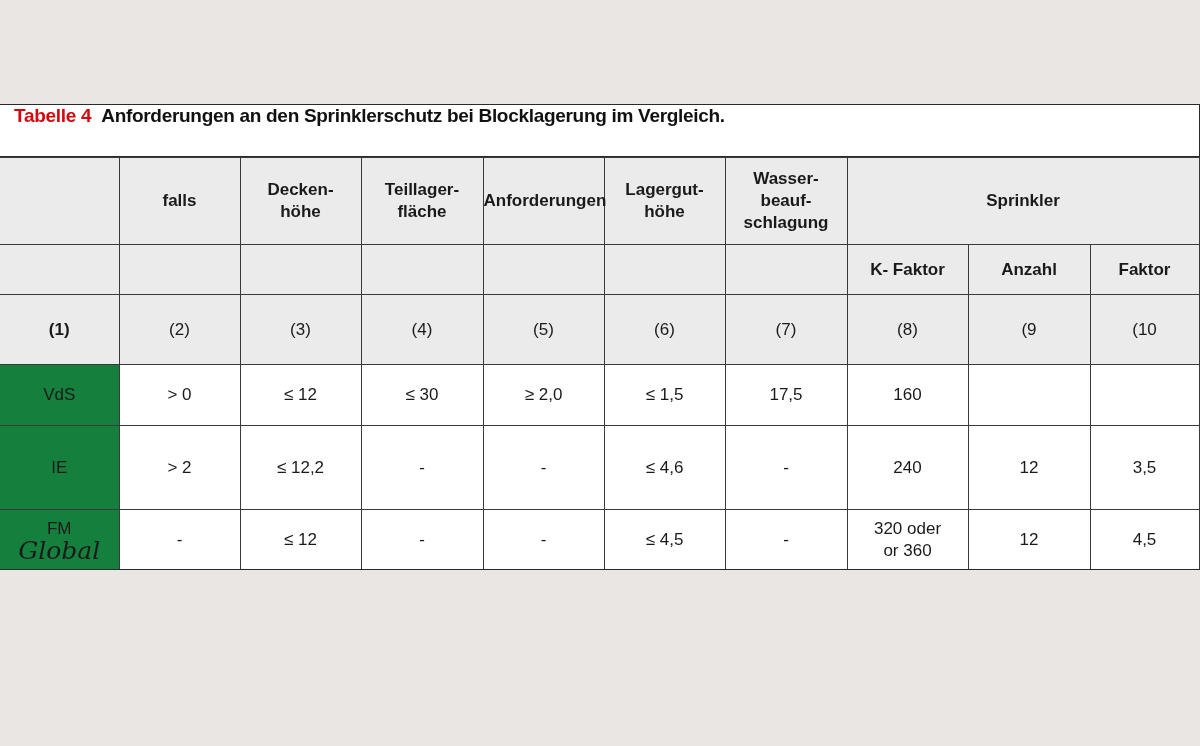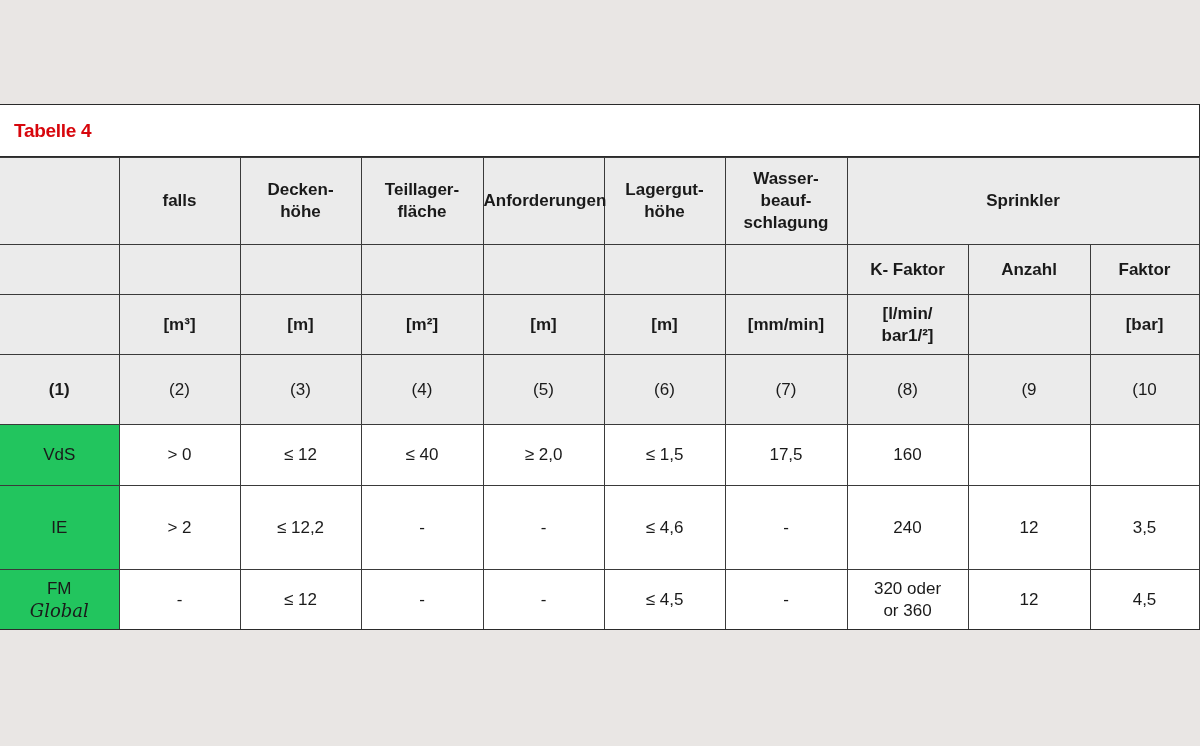--- a/index.html
+++ b/index.html
@@ -13,21 +13,21 @@
   .panel {
     position: absolute;
     left: 0; top: 104px;
     width: 1199px;
     background: #ffffff;
     border-top: 1.5px solid #2a2a2a;
     border-right: 1.5px solid #2a2a2a;
   }
   .caption {
     height: 51px;
-    display: flex; align-items: center;
+    display: flex; align-items: flex-start;
     padding-left: 14px;
     font-size: 19px;
     font-weight: bold;
     letter-spacing: -0.3px;
     color: #111;
     border-bottom: 1.5px solid #2a2a2a;
   }
   .caption .label { color: #d7060c; margin-right: 10px; }
   table {
     border-collapse: collapse;
@@ -41,30 +41,31 @@
     font-size: 17px;
     color: #1a1a1a;
     padding: 0;
     line-height: 22px;
   }
   td:first-child { border-left: none; }
   .head td { background: #ebebeb; font-weight: bold; }
   .num td { background: #ebebeb; font-weight: normal; }
   .num td.first { font-weight: bold; }
   .data td { background: #ffffff; }
-  .data td.rowhead { background: #22c55e; }
-  .global { font-family: "DejaVu Serif", serif; font-style: italic; font-size: 18px; }
+  .data td.rowhead { background: #15803d; }
+  .global { font-family: "DejaVu Serif", serif; font-style: italic; font-size: 25px; }
   tr:last-child td { border-bottom: 1.5px solid #2a2a2a; }
 </style>
 </head>
 <body>
 
 <div class="panel">
   <div class="caption">
     <span class="label">Tabelle 4</span>
+    <span>Anforderungen an den Sprinklerschutz bei Blocklagerung im Vergleich.</span>
   </div>
   <table>
     <colgroup>
       <col style="width:119px">
         <col style="width:121px">
         <col style="width:121px">
         <col style="width:122px">
       <col style="width:121px">
         <col style="width:121px">
         <col style="width:122px">
@@ -88,49 +89,37 @@
       <td></td>
       <td></td>
       <td></td>
       <td></td>
       <td></td>
       <td></td>
       <td>K- Faktor</td>
       <td>Anzahl</td>
       <td>Faktor</td>
     </tr>
-    <tr class="head" style="height:60px">
-      <td></td>
-      <td>[m³]</td>
-      <td>[m]</td>
-      <td>[m²]</td>
-      <td>[m]</td>
-      <td>[m]</td>
-      <td>[mm/min]</td>
-      <td>[l/min/<br>bar1/²]</td>
-      <td></td>
-      <td>[bar]</td>
-    </tr>
     <tr class="num" style="height:70px">
       <td class="first">(1)</td>
       <td>(2)</td>
       <td>(3)</td>
       <td>(4)</td>
       <td>(5)</td>
       <td>(6)</td>
       <td>(7)</td>
       <td>(8)</td>
       <td>(9</td>
       <td>(10</td>
     </tr>
     <tr class="data" style="height:61px">
       <td class="rowhead">VdS</td>
       <td>&gt; 0</td>
       <td>≤ 12</td>
-      <td>≤ 40</td>
+      <td>≤ 30</td>
       <td>≥ 2,0</td>
       <td>≤ 1,5</td>
       <td>17,5</td>
       <td>160</td>
       <td></td>
       <td></td>
     </tr>
     <tr class="data" style="height:84px">
       <td class="rowhead">IE</td>
       <td>&gt; 2</td>

